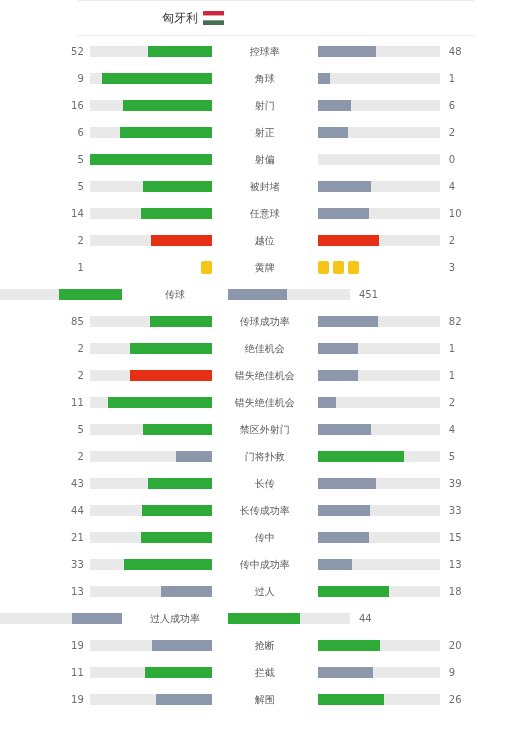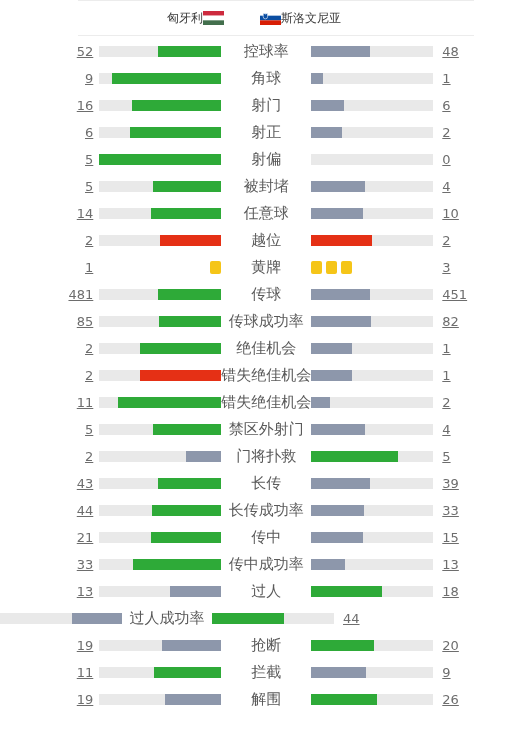--- a/index.html
+++ b/index.html
@@ -32,20 +32,21 @@
   .header {
     display: flex;
     align-items: center;
     height: 34px;
     padding: 0 32px 0 78px;
     box-sizing: border-box;
   }
   .team {
     display: flex;
     align-items: center;
+    gap: 5px;
   }
   .team-home {
     width: 160px;
     justify-content: flex-end;
     padding-right: 14px;
     box-sizing: border-box;
   }
   .team-away {
     width: 200px;
     justify-content: flex-start;
@@ -68,24 +69,23 @@
   .rows {
     padding-top: 2px;
   }
   .row {
     display: flex;
     align-items: center;
     height: 27px;
   }
 
   .val {
-    font-size: 13px;
+    font-size: 10px;
     color: #6d6d6d;
     white-space: nowrap;
-    text-decoration: underline;
   }
   .val-left {
     width: 110px;
     text-align: right;
     padding-right: 6px;
     box-sizing: border-box;
   }
   .val-right {
     width: 80px;
     text-align: left;
@@ -106,24 +106,24 @@
   }
   .fill {
     position: absolute;
     top: 0;
     height: 100%;
   }
   .fill-left  { right: 0; }
   .fill-right { left: 0; }
 
   .label {
-    width: 90px;
+    width: 106px;
     flex: 0 0 auto;
     text-align: center;
-    font-size: 15px;
+    font-size: 10px;
     color: #5a5a5a;
     white-space: nowrap;
     font-family: Liberation Serif, serif;
   }
 
   
   .cards {
     display: flex;
     height: 11px;
     align-items: center;
@@ -157,32 +157,20 @@
 
   <div class="header">
     <div class="team team-home">
       <span class="team-name">匈牙利</span>
       <svg class="flag" viewBox="0 0 21 14">
         <rect x="0" y="0" width="21" height="4.67" fill="#cd2a3e"></rect>
         <rect x="0" y="4.67" width="21" height="4.66" fill="#ffffff"></rect>
         <rect x="0" y="9.33" width="21" height="4.67" fill="#436f4d"></rect>
       </svg>
     </div>
-    <div class="team team-away">
-      <svg class="flag" viewBox="0 0 21 14">
-        <rect x="0" y="0" width="21" height="4.67" fill="#ffffff"></rect>
-        <rect x="0" y="4.67" width="21" height="4.66" fill="#0b4ea2"></rect>
-        <rect x="0" y="9.33" width="21" height="4.67" fill="#d81e05"></rect>
-        <path d="M3.2 2.6 h4.4 v3.1 a2.2 2.2 0 0 1 -4.4 0 z" fill="#0b4ea2" stroke="#ffffff" stroke-width="0.6"></path>
-        <circle cx="4.2" cy="2.1" r="0.45" fill="#ffffff"></circle>
-        <circle cx="6.6" cy="2.1" r="0.45" fill="#ffffff"></circle>
-        <circle cx="5.4" cy="3.0" r="0.45" fill="#ffffff"></circle>
-      </svg>
-      <span class="team-name">斯洛文尼亚</span>
-    </div>
   </div>
 
   <div class="divider"></div>
 
   <div class="rows" id="rows">
       <div class="row">
         <div class="val val-left">52</div>
         <div class="bar-wrap">
           <div class="track">
             <div class="fill fill-left" style="width: 52%; background: rgb(46, 170, 56);"></div>
@@ -312,21 +300,20 @@
         <div class="bar-wrap">
           <div class="cards cards-right">
             <span class="card-chip" style="background: rgb(245, 197, 24);"></span>
             <span class="card-chip" style="background: rgb(245, 197, 24);"></span>
             <span class="card-chip" style="background: rgb(245, 197, 24);"></span>
           </div>
         </div>
         <div class="val val-right">3</div>
       </div>
       <div class="row">
-        <div class="val val-left">481</div>
         <div class="bar-wrap">
           <div class="track">
             <div class="fill fill-left" style="width: 52%; background: rgb(46, 170, 56);"></div>
           </div>
         </div>
         <div class="label">传球</div>
         <div class="bar-wrap">
           <div class="track">
             <div class="fill fill-right" style="width: 48%; background: rgb(141, 151, 171);"></div>
           </div>

